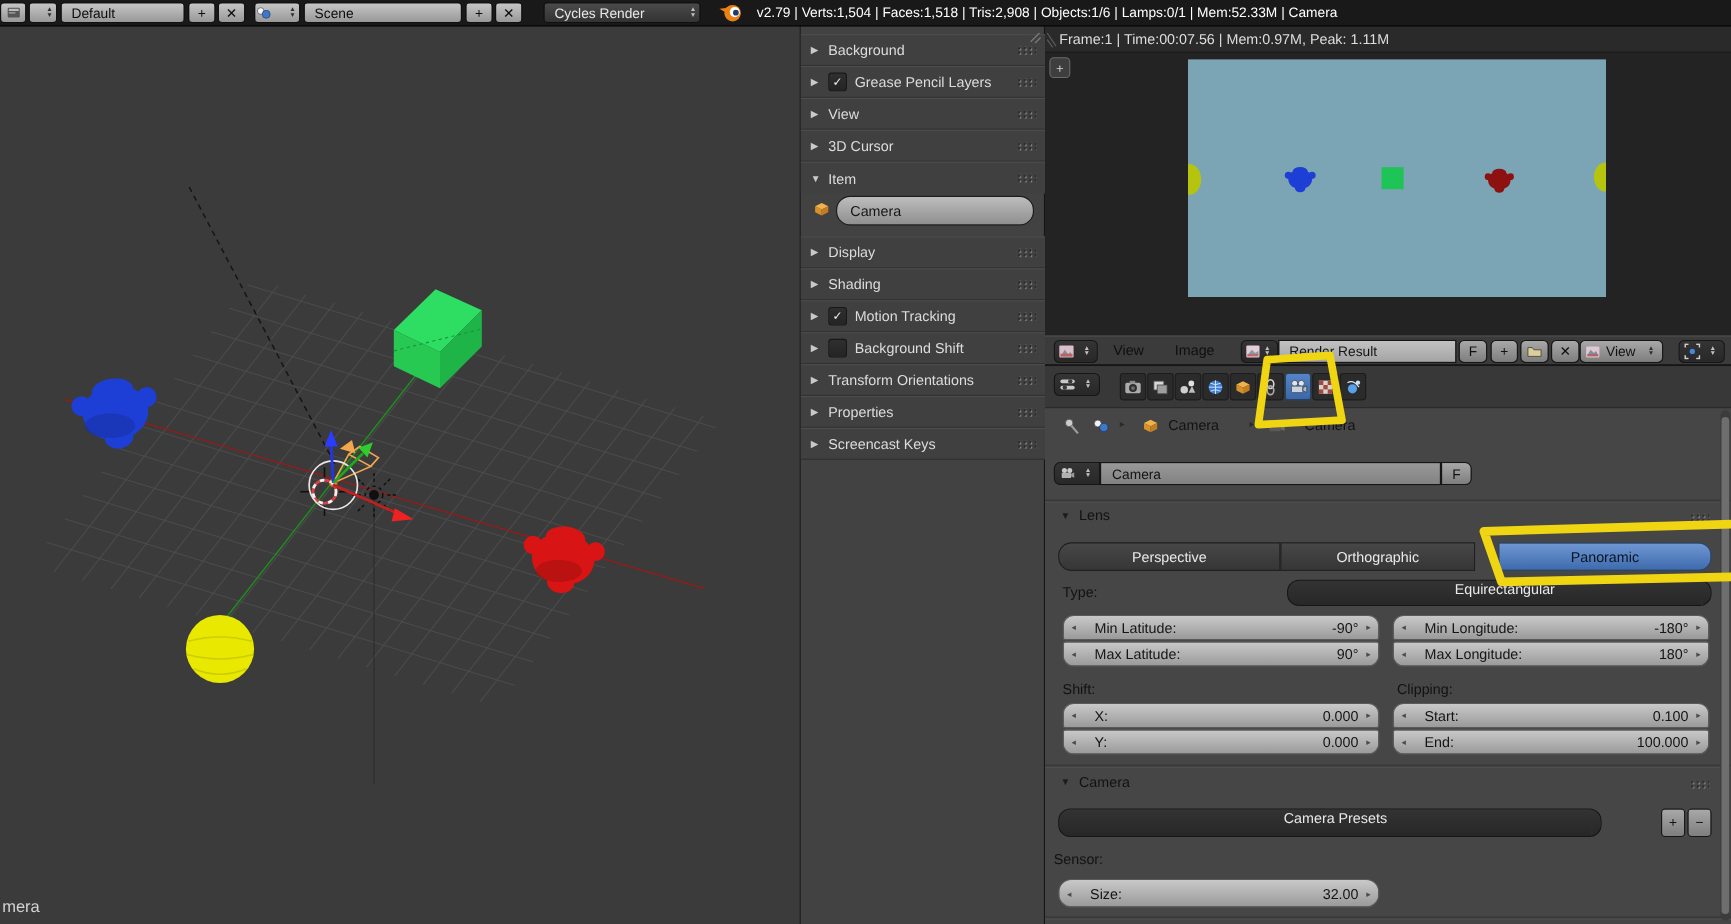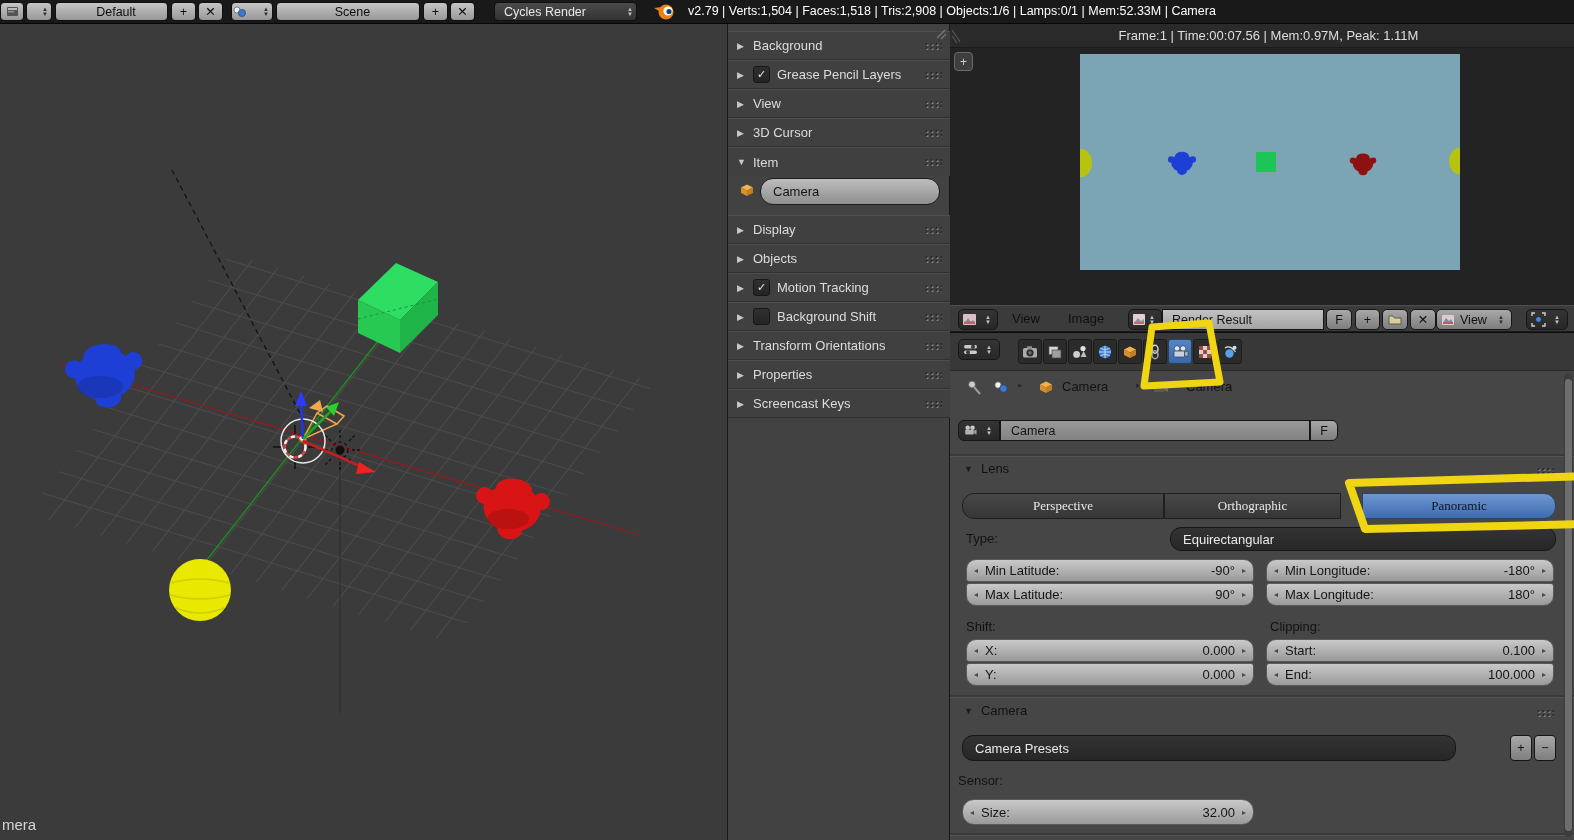--- a/index.html
+++ b/index.html
@@ -6,21 +6,21 @@
   #screen{position:relative;width:1574px;height:840px;overflow:hidden;
     font-family:"Liberation Sans","DejaVu Sans",sans-serif;font-size:13px;
     background:#2b2b2b;user-select:none;}
   .abs{position:absolute;}
   
   #topbar{position:absolute;left:0;top:0;width:1574px;height:23px;background:#191919;
     border-bottom:1px solid #060606;z-index:5;}
   .tb{position:absolute;top:2px;height:19px;box-sizing:border-box;
     background:linear-gradient(#c6c6c6,#989898);border:1px solid #101010;border-radius:4px;
     color:#0d0d0d;display:flex;align-items:center;justify-content:center;font-size:12.5px;}
-  .tb.field{justify-content:center;padding-left:9px;}
+  .tb.field{justify-content:flex-start;padding-left:9px;}
   .tbdark{background:linear-gradient(#4a4a4a,#333);color:#e8e8e8;}
   .ud{display:flex;flex-direction:column;align-items:center;justify-content:center;margin-left:auto;padding:0 3px;}
   .ud i{font-style:normal;display:block;font-size:6px;line-height:5px;color:#2e2e2e;}
   .tbdark .ud i,.mdark .ud i{color:#c2c2c2;}
   #topstats{position:absolute;left:688px;top:4px;color:#ffffff;font-size:12.5px;white-space:nowrap;}
   
   #viewport3d{position:absolute;left:0;top:23px;width:728px;height:817px;background:#3b3b3b;
     border-right:1px solid #181818;box-sizing:border-box;}
   #viewlabel{position:absolute;left:2px;top:793px;color:#d4d4d4;font-size:15px;}
   
@@ -33,21 +33,21 @@
   .dots{position:absolute;right:8px;top:10px;width:18px;height:8px;
     background-image:radial-gradient(#2a2a2a 1px,transparent 1.3px),radial-gradient(#858585 1px,transparent 1.3px);
     background-size:5px 4px;background-position:0 0,1px 1px;}
   .cb{width:15px;height:15px;background:linear-gradient(#2f2f2f,#242424);border:1px solid #171717;
     border-radius:3px;color:#ececec;font-size:11px;display:flex;align-items:center;justify-content:center;
     margin-right:7px;}
   
   #imged{position:absolute;left:950px;top:23px;width:624px;height:309px;background:#232323;box-sizing:border-box;}
   #renderstats{position:absolute;left:0;top:0;width:624px;height:25px;background:#2a2a2a;
     border-bottom:1px solid #1a1a1a;display:flex;align-items:center;padding-left:13px;box-sizing:border-box;
-    color:#dedede;font-size:13px;justify-content:center;}
+    color:#dedede;font-size:13px;}
   #renderimg{position:absolute;left:130px;top:31px;width:380px;height:216px;background:#7ba4b4;}
   #imghead{position:absolute;left:0;top:282px;width:624px;height:27px;background:#3b3b3b;
     border-top:1px solid #4e4e4e;border-bottom:1px solid #191919;box-sizing:border-box;}
   .hbtn{position:absolute;top:3px;height:21px;box-sizing:border-box;border-radius:5px;
     display:flex;align-items:center;font-size:12.5px;}
   .mdark{background:linear-gradient(#343434,#282828);border:1px solid #161616;color:#e6e6e6;}
   .mlight{background:linear-gradient(#a8a8a8,#7e7e7e);border:1px solid #161616;color:#111;}
   .menutxt{position:absolute;top:5px;color:#0f0f0f;font-size:13px;cursor:default;}
   
   #props{position:absolute;left:950px;top:332px;width:624px;height:508px;background:#464646;
@@ -57,31 +57,31 @@
   .ptab{position:absolute;top:6px;width:24px;height:25px;background:#2b2b2b;border:1px solid #1c1c1c;
     border-radius:3px;display:flex;align-items:center;justify-content:center;box-sizing:border-box;}
   .ptab.sel{background:linear-gradient(#5585c6,#3a67ab);border-color:#27425e;}
   .plabel{position:absolute;color:#121212;font-size:13px;}
   .phead{position:absolute;display:flex;align-items:center;color:#121212;font-size:13px;}
   .phead .tri{font-size:9px;margin-right:8px;color:#1c1c1c;}
   .nf{position:absolute;height:23px;box-sizing:border-box;display:flex;align-items:center;
     background:linear-gradient(#c9c9c9,#9a9a9a);border:1px solid #5a5a5a;color:#151515;
     font-size:13px;padding:0 7px;}
   .nf .al,.nf .ar{font-size:8px;color:#4a4a4a;}
-  .nf .lab{margin-left:7px;}
+  .nf .lab{margin-left:17px;}
   .nf .val{margin-left:auto;margin-right:7px;}
   .rtop{border-radius:10px 10px 3px 3px;}
   .rbot{border-radius:3px 3px 10px 10px;}
   .rpill{border-radius:12px;}
   .menu{position:absolute;height:24px;box-sizing:border-box;display:flex;align-items:center;
     background:linear-gradient(#333,#272727);border:1px solid #161616;border-radius:11px;
-    color:#e9e9e9;font-size:13px;padding:0 2px 0 12px;}
+    color:#e9e9e9;font-size:13px;padding:0 2px 0 12px;flex-direction:column;}
   .modebtn{position:absolute;top:0;height:26px;box-sizing:border-box;display:flex;align-items:center;
     justify-content:center;background:linear-gradient(#474747,#363636);border:1px solid #1f1f1f;
-    color:#e9e9e9;font-size:13px;font-family:Liberation Serif, serif;}
+    color:#e9e9e9;font-size:13px;}
   .modebtn.sel{background:linear-gradient(#6f97d2,#3e6bae);color:#0b1322;border-color:#2a4568;}
   .sep{position:absolute;left:0;width:624px;height:2px;background:#3a3a3a;border-bottom:1px solid #555;}
   #pscroll{position:absolute;right:1px;top:40px;width:9px;height:464px;background:#3c3c3c;border-radius:5px;}
   #pscrollthumb{position:absolute;right:2px;top:46px;width:7px;height:452px;background:#6e6e6e;border-radius:4px;}
   
   #anno{position:absolute;left:0;top:0;z-index:60;pointer-events:none;}
   svg{display:block;}
 </style>
 </head>
 <body>
@@ -271,21 +271,21 @@
       display:flex;align-items:center;padding-left:12px;color:#151515">
       <span>Camera</span>
     </div>
     <div class="nh" style="top:192px">
       <span class="pa">▶</span>
       <span>Display</span>
       <span class="dots"></span>
     </div>
     <div class="nh" style="top:221px">
       <span class="pa">▶</span>
-      <span>Objects</span>
+      <span>Shading</span>
       <span class="dots"></span>
     </div>
     <div class="nh" style="top:250px">
       <span class="pa">▶</span>
       <span class="cb">✓</span>
       <span>Motion Tracking</span>
       <span class="dots"></span>
     </div>
     <div class="nh" style="top:279px">
       <span class="pa">▶</span>

